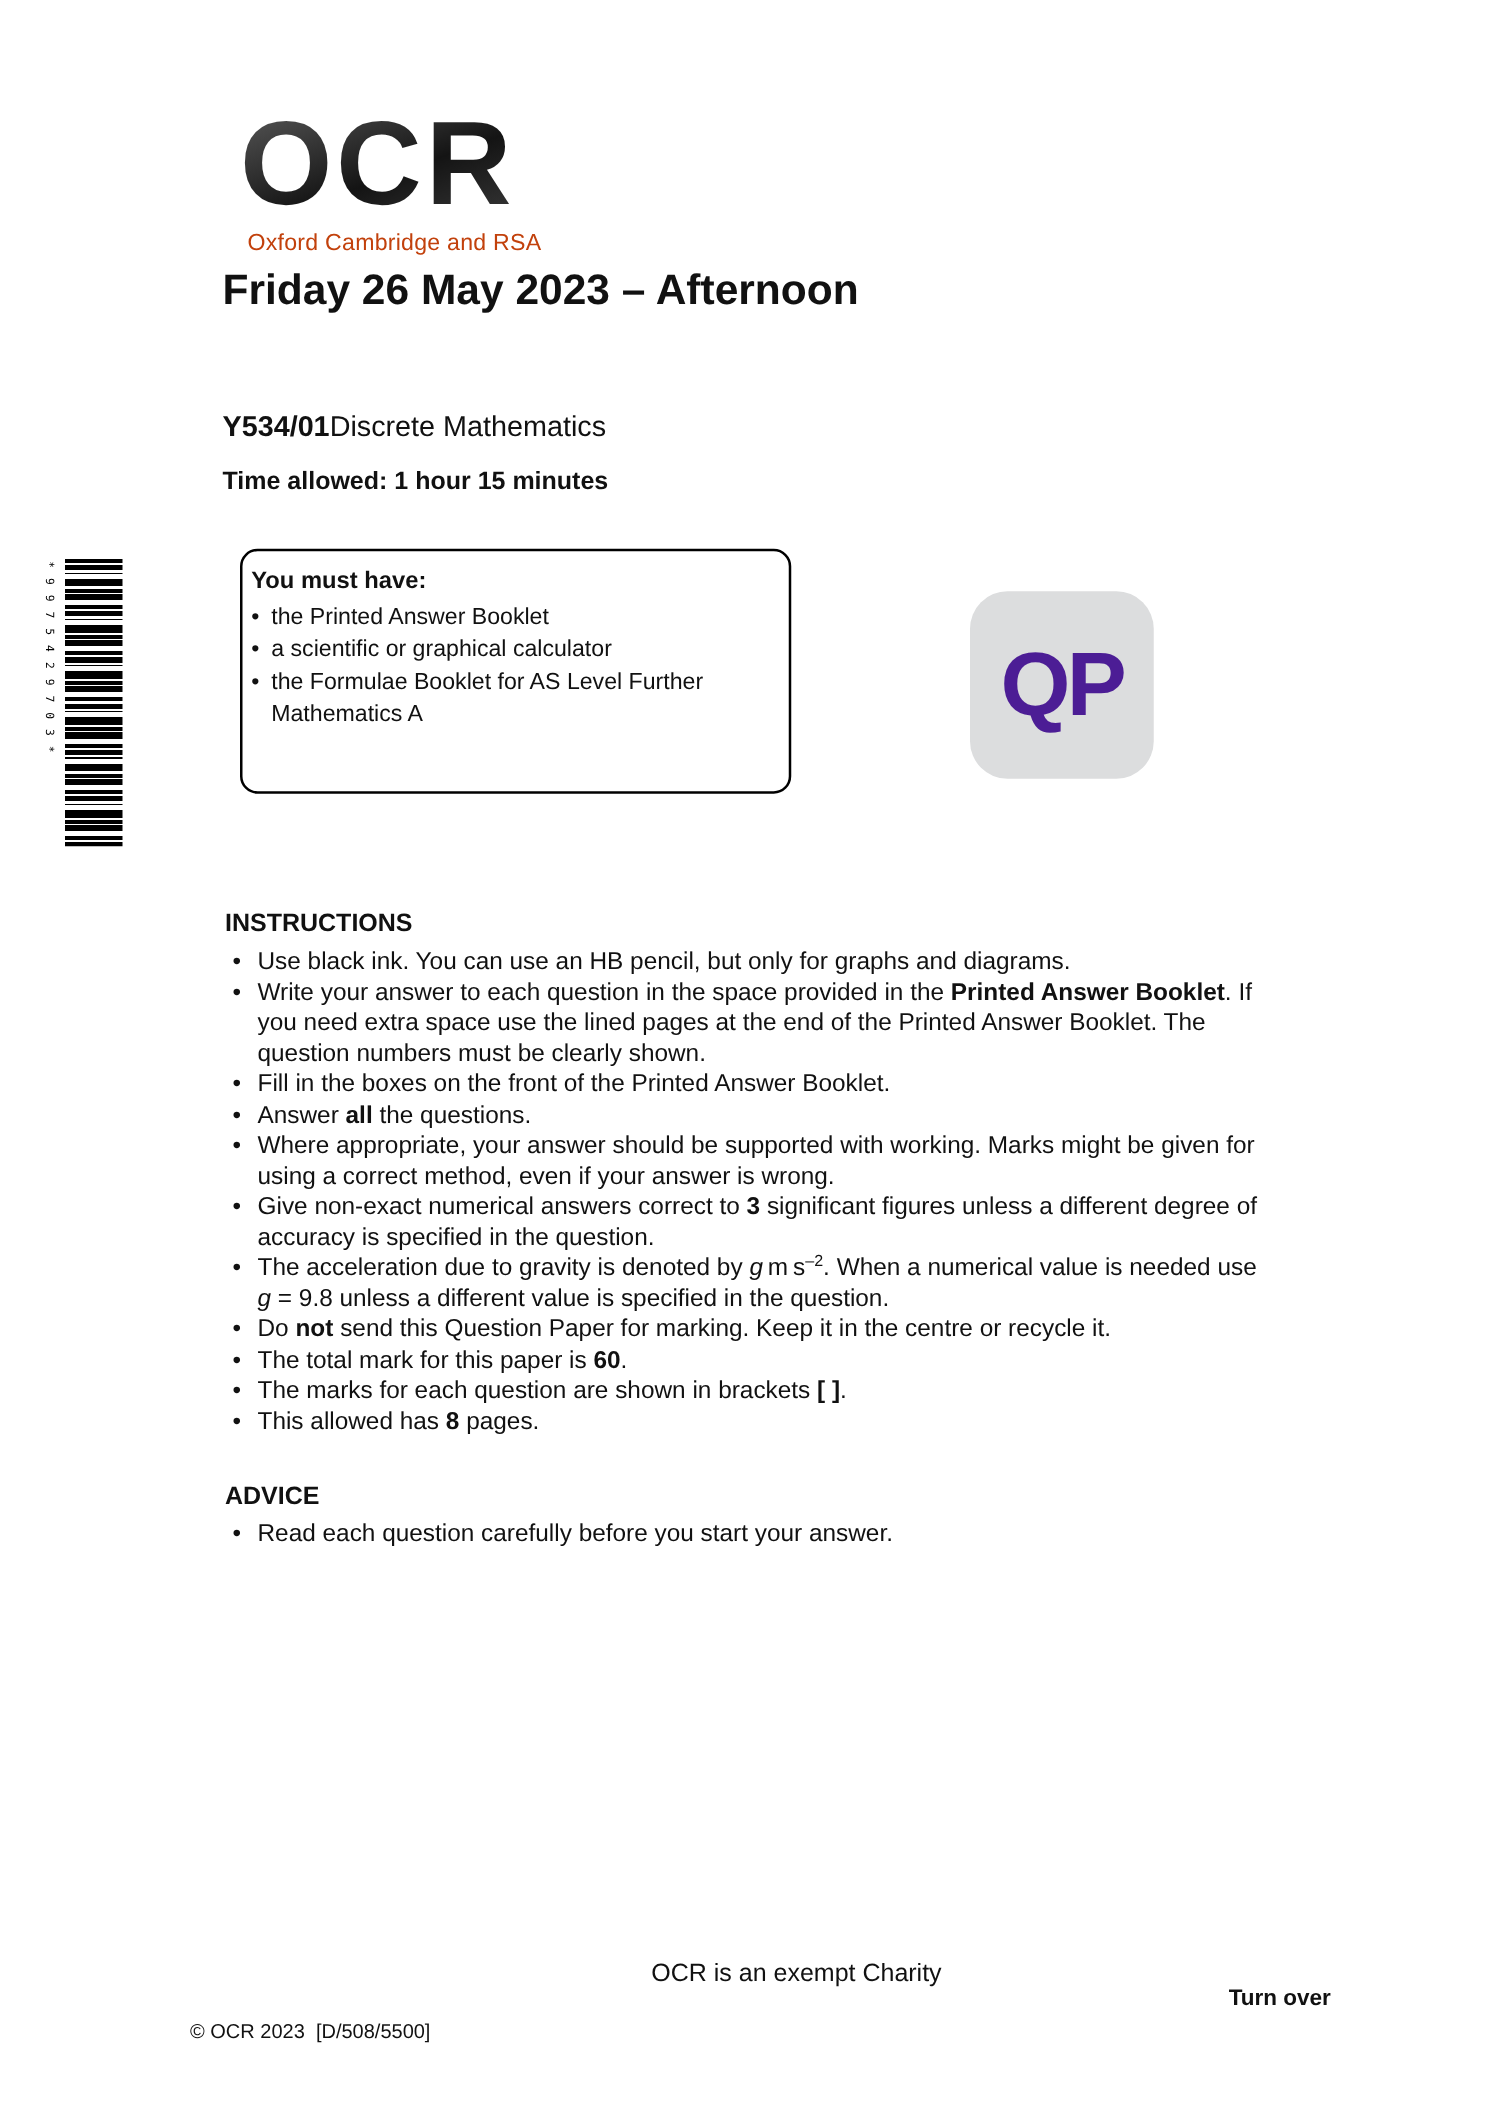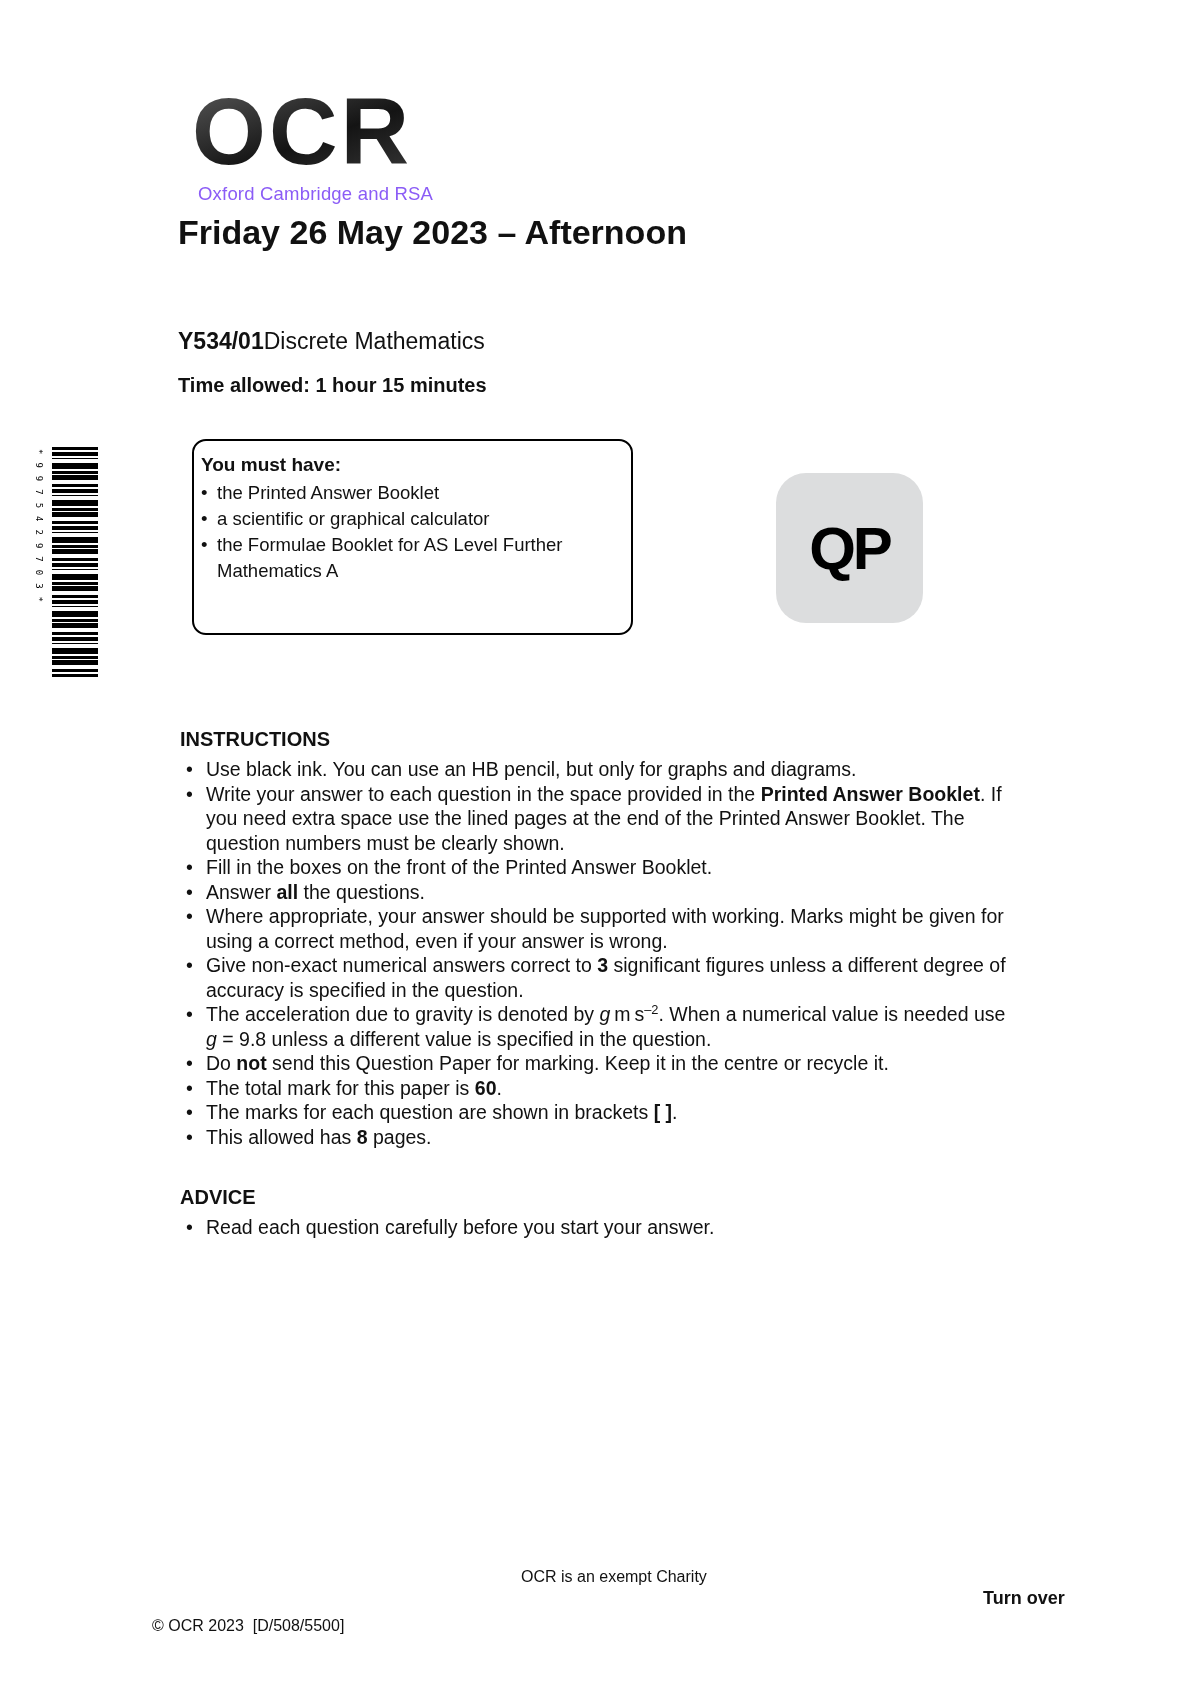--- a/index.html
+++ b/index.html
@@ -7,21 +7,21 @@
     position:relative;width:1176px;height:1684px;background:#fff;overflow:hidden;
     font-family:"Liberation Sans",sans-serif;color:#111;
   }
   
   .logo{position:absolute;left:192px;top:84px;}
   .logo-ocr{
     font-size:95px;font-weight:700;letter-spacing:3px;line-height:1;
     background:linear-gradient(160deg,#5a5a5a 0%,#141414 55%,#3c3c3c 100%);
     -webkit-background-clip:text;background-clip:text;color:transparent;
   }
-  .logo-sub{font-size:18.5px;color:#8b5cf6;margin:4px 0 0 6px;letter-spacing:.2px;}
+  .logo-sub{font-size:18.5px;color:#c2410c;margin:4px 0 0 6px;letter-spacing:.2px;}
   
   .h1{position:absolute;left:178px;top:213px;font-size:34px;font-weight:700;margin:0;}
   .h2{position:absolute;left:178px;top:272px;font-size:26px;font-weight:700;margin:0;}
   .h3{position:absolute;left:178px;top:328px;font-size:23px;margin:0;font-weight:400;}
   .h3 .code{font-weight:700;}
   .time{position:absolute;left:178px;top:374px;font-size:20px;font-weight:700;}
   
   .barcode-text{
     position:absolute;left:34px;top:449px;height:228px;
     writing-mode:vertical-rl;font-family:"DejaVu Sans Mono",monospace;
@@ -47,37 +47,37 @@
   .musthave ul{list-style:none;margin:4px 0 0;padding:0;}
   .musthave li{
     position:relative;font-size:18.5px;line-height:26px;padding-left:16px;
   }
   .musthave li::before{content:"•";position:absolute;left:0;}
   
   .qp-badge{
     position:absolute;left:776px;top:473px;width:147px;height:150px;
     background:#dcddde;border-radius:30px;
     display:flex;align-items:center;justify-content:center;
-    font-size:60px;font-weight:700;letter-spacing:-3px;color:#000000;
+    font-size:72px;font-weight:700;letter-spacing:-3px;color:#4c1d95;
   }
   
   .rules{position:absolute;left:180px;top:728px;width:836px;}
   .rules h4{font-size:20px;font-weight:700;margin:37px 0 6px;}
   .rules section:first-child h4{margin-top:0;}
   .rules ul{list-style:none;margin:0;padding:0;}
   .rules li{
     position:relative;font-size:19.5px;line-height:24.5px;padding-left:26px;
   }
   .rules li::before{content:"•";position:absolute;left:6px;}
   .rules sup{font-size:66%;line-height:0;}
   .b{font-weight:700;}
   .i{font-style:italic;}
   
   .footer-left{position:absolute;left:152px;top:1568px;font-size:16px;line-height:23px;white-space:pre;}
-  .footer-center{position:absolute;left:521px;top:1568px;font-size:16px;}
+  .footer-center{position:absolute;left:521px;top:1568px;font-size:20px;}
   .footer-right{position:absolute;left:983px;top:1588px;font-size:18px;font-weight:700;}
 </style>
 </head>
 <body>
 
 <div class="page">
 
   <div class="logo">
     <div class="logo-ocr">OCR</div>
     <div class="logo-sub">Oxford Cambridge and RSA</div>

